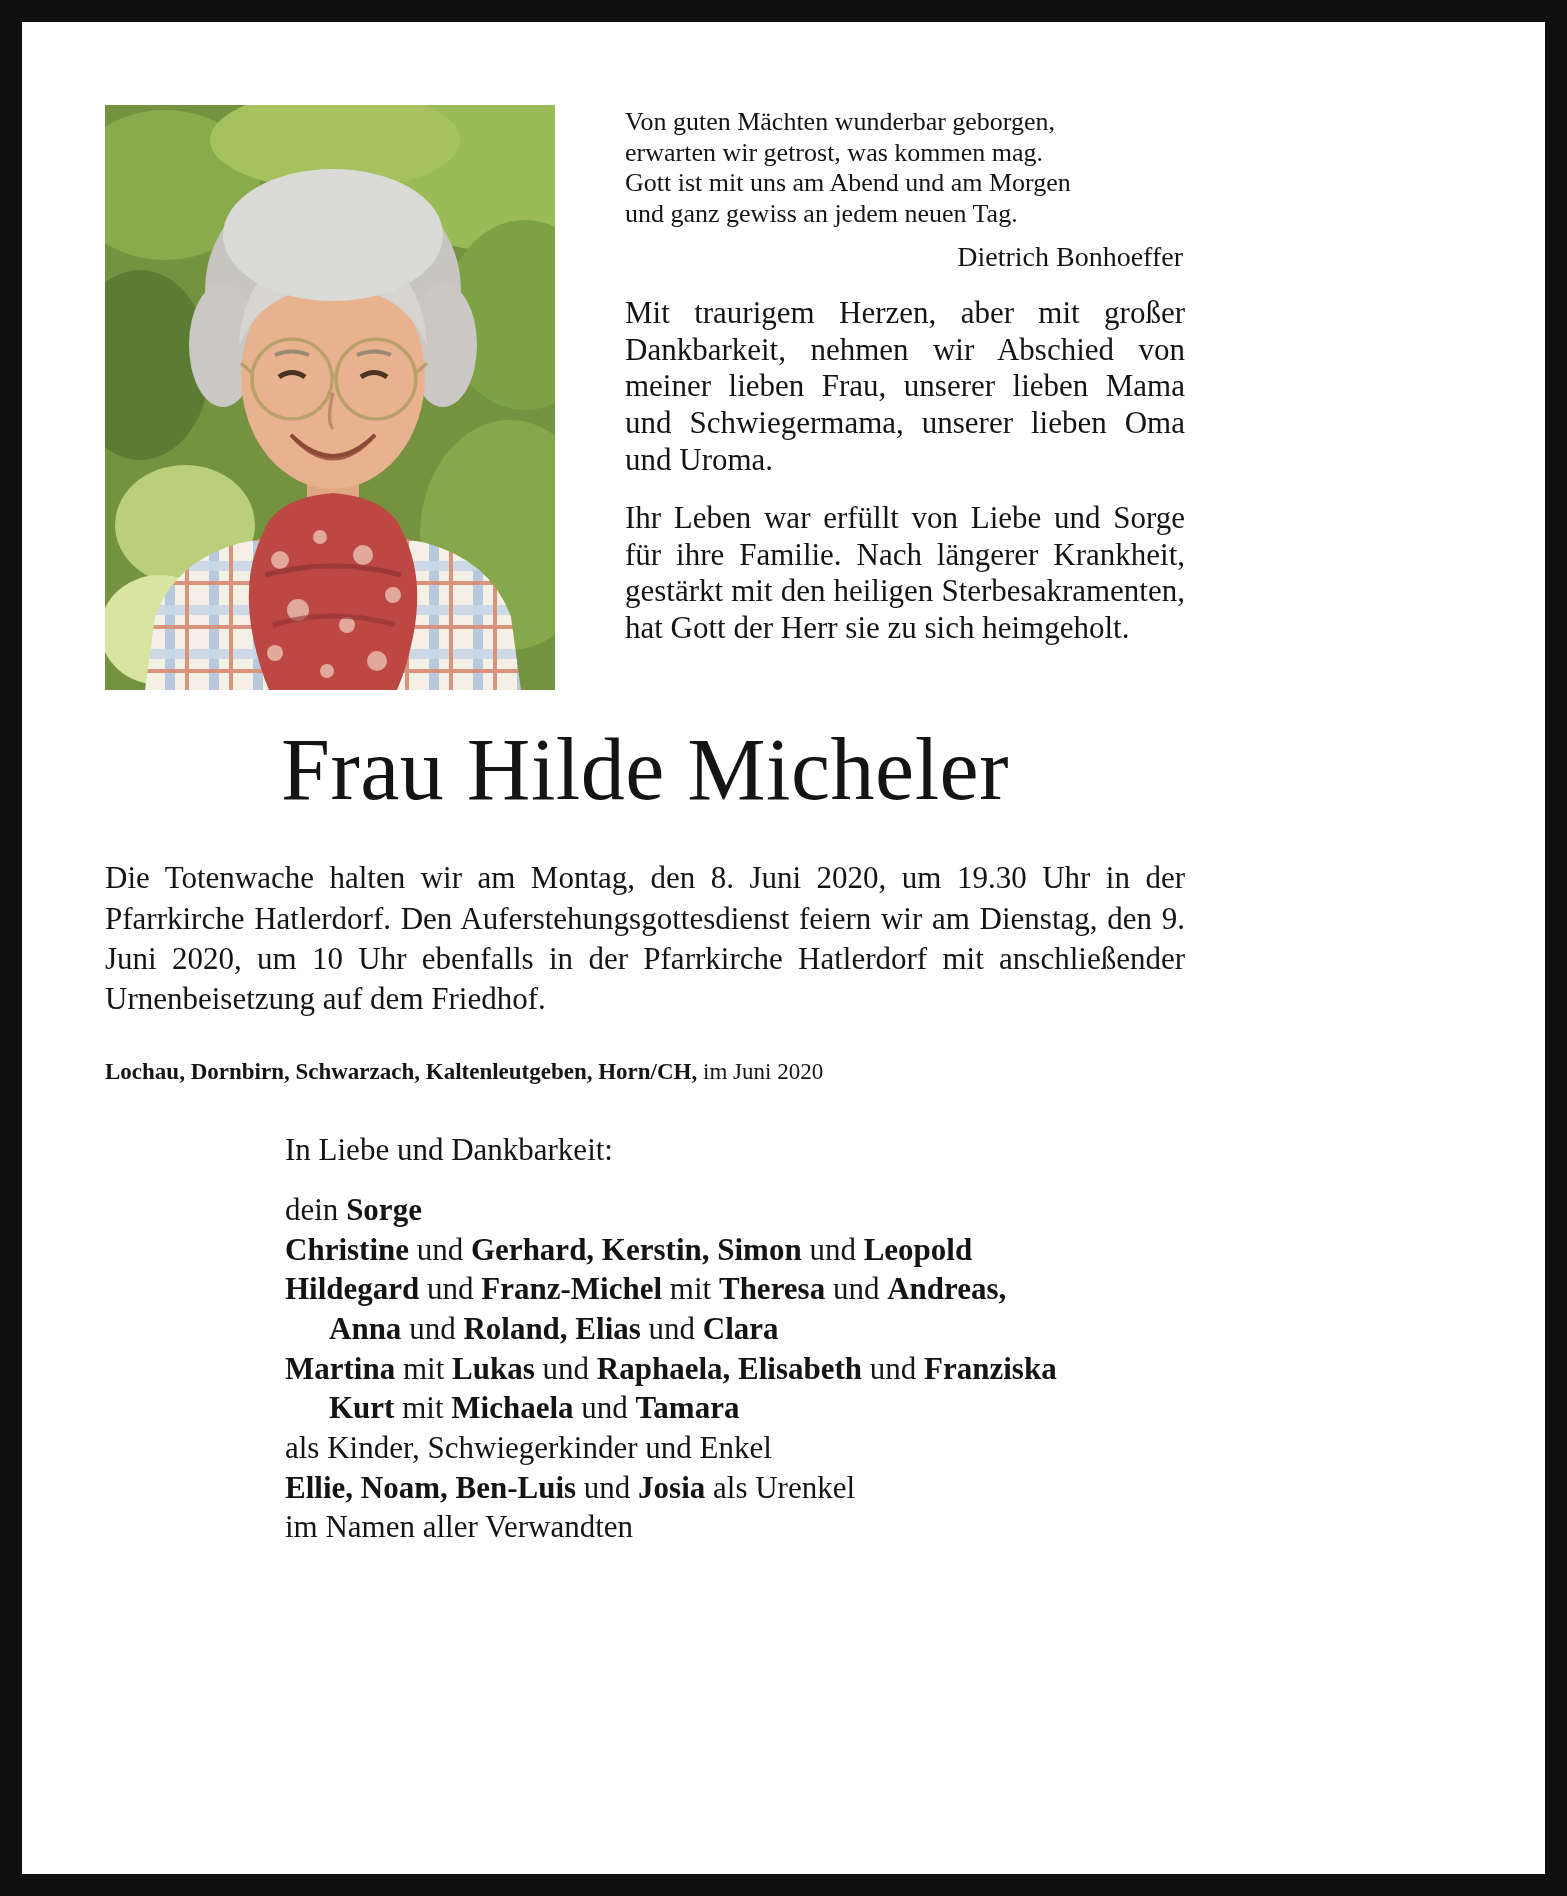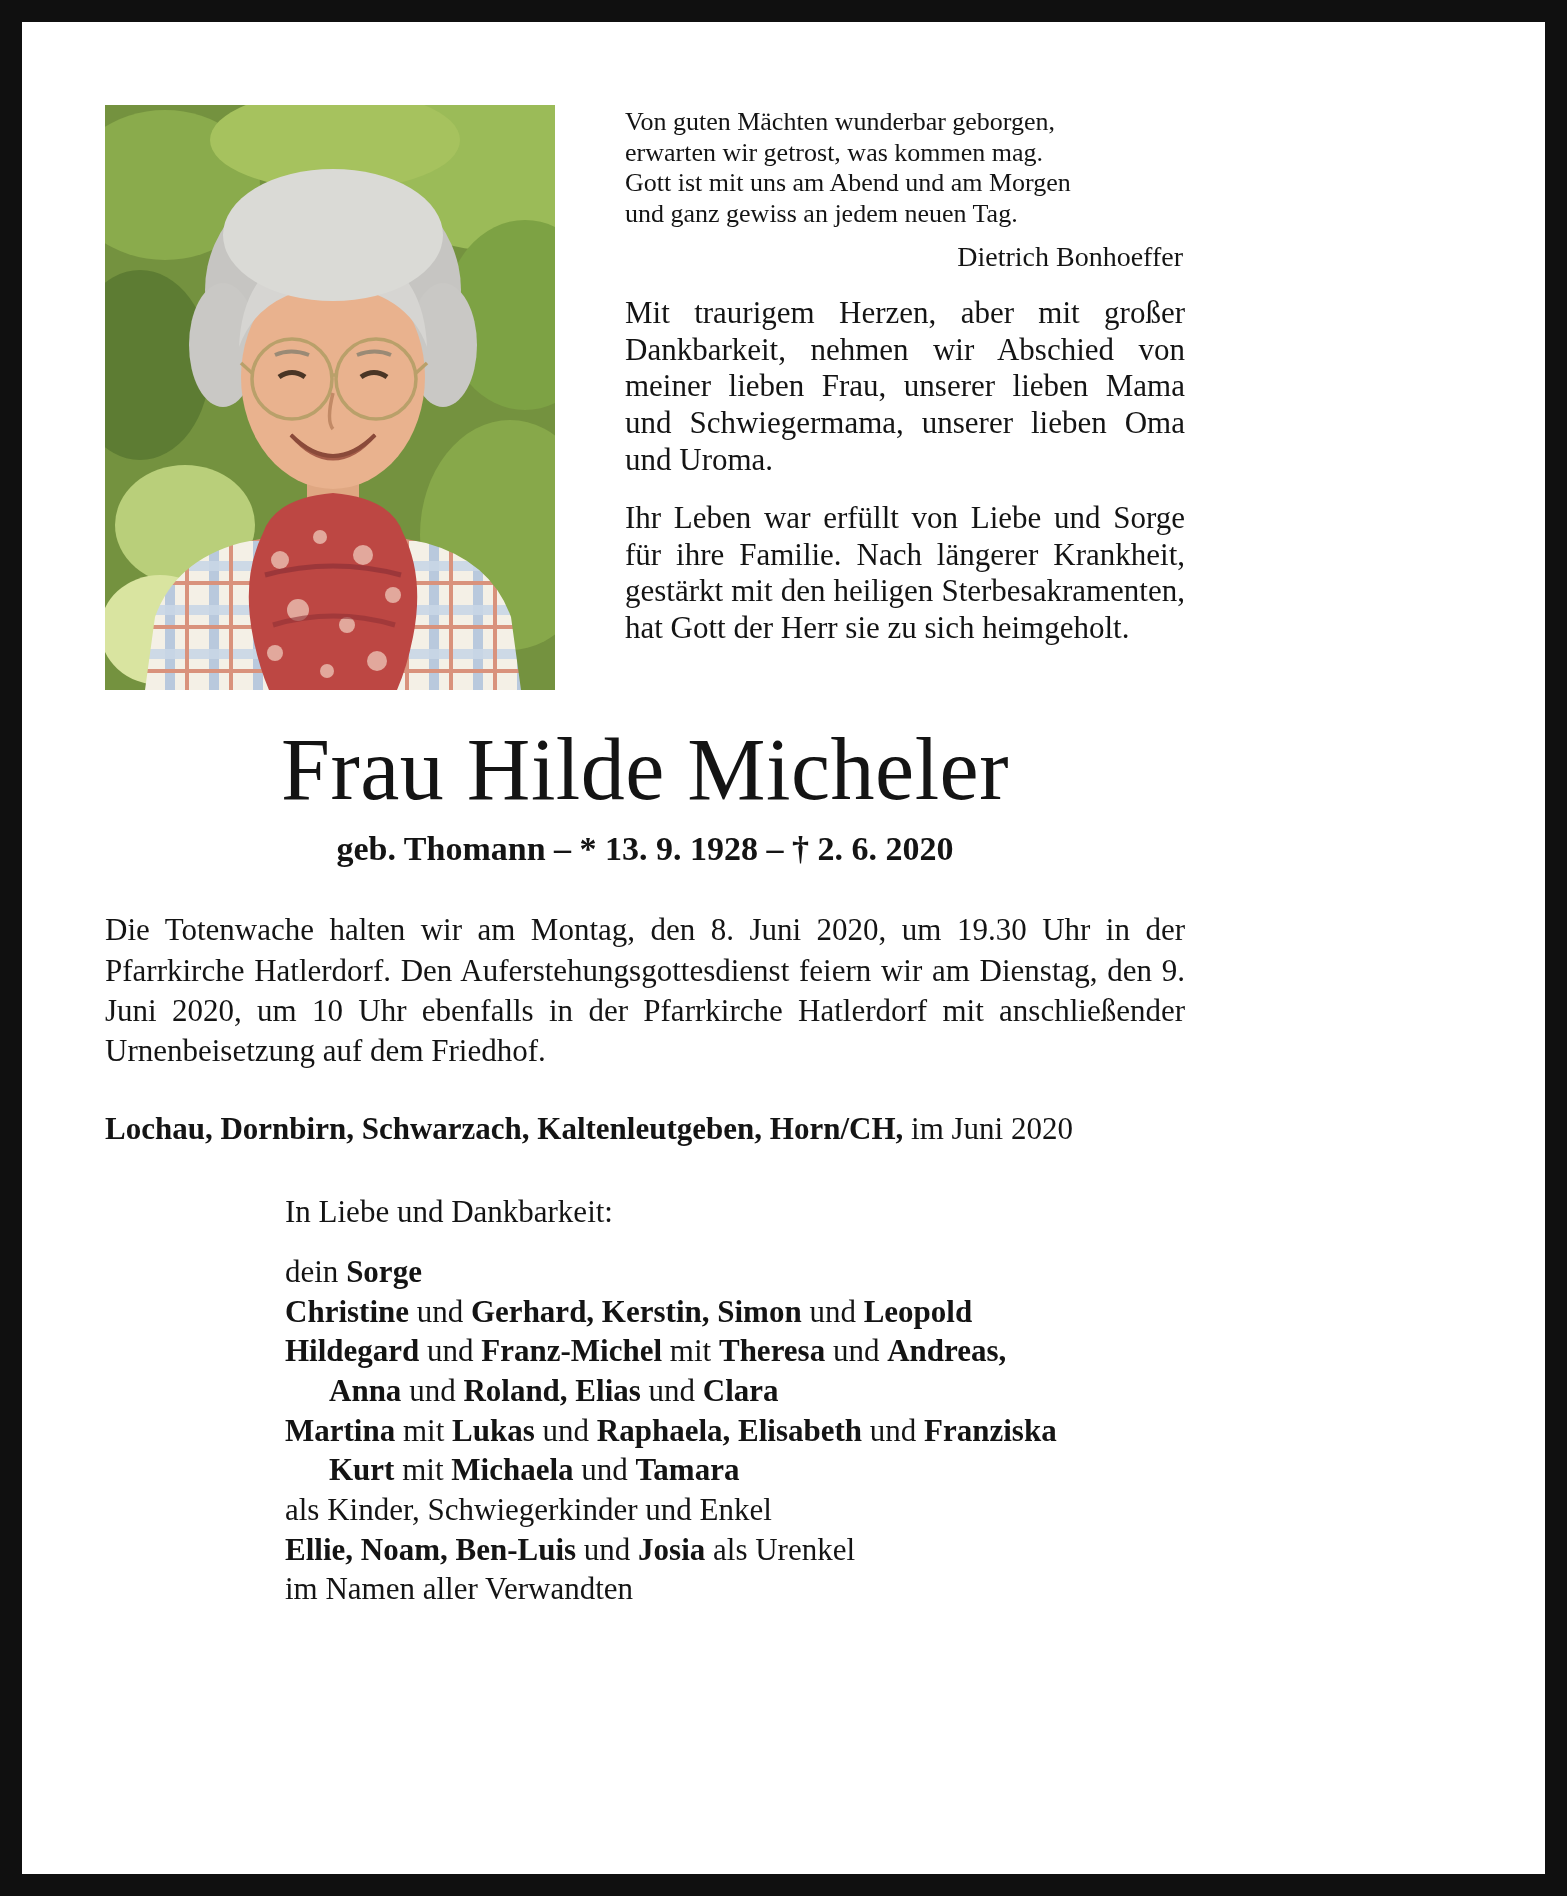--- a/index.html
+++ b/index.html
@@ -47,21 +47,21 @@
   }
   .subtitle {
     font-size: 34px; font-weight: bold;
     text-align: center; margin-top: 14px;
   }
 
   .service {
     font-size: 31px; line-height: 1.3;
     text-align: justify; margin: 42px 0 0 0;
   }
-  .locations { font-size: 31px; margin: 38px 0 0 0; line-height: 1.25; }
+  .locations { font-size: 23px; margin: 38px 0 0 0; line-height: 1.25; }
   .bold { font-weight: bold; }
 
   .family {
     margin-top: 44px; margin-left: 180px;
     font-size: 31px; line-height: 1.28;
   }
   .family-heading { margin-bottom: 20px; }
   .family-line.indent { padding-left: 44px; }
 </style>
 </head>
@@ -148,21 +148,20 @@
             <div>Gott ist mit uns am Abend und am Morgen</div>
             <div>und ganz gewiss an jedem neuen Tag.</div>
           </div>
         <div class="poem-attribution">Dietrich Bonhoeffer</div>
         <p class="para">Mit traurigem Herzen, aber mit großer Dankbarkeit, nehmen wir Abschied von meiner lieben Frau, unserer lieben Mama und Schwiegermama, unserer lieben Oma und Uroma.</p>
         <p class="para">Ihr Leben war erfüllt von Liebe und Sorge für ihre Familie. Nach längerer Krankheit, gestärkt mit den heiligen Sterbesakramenten, hat Gott der Herr sie zu sich heimgeholt.</p>
       </div>
     </div>
 
     <h1 class="title">Frau Hilde Micheler</h1>
-    <div class="subtitle">geb. Thomann – * 13. 9. 1928 – † 2. 6. 2020</div>
 
     <p class="service">Die Totenwache halten wir am Montag, den 8. Juni 2020, um 19.30 Uhr in der Pfarrkirche Hatlerdorf. Den Auferstehungsgottesdienst feiern wir am Dienstag, den 9. Juni 2020, um 10 Uhr ebenfalls in der Pfarrkirche Hatlerdorf mit anschließender Urnenbeisetzung auf dem Friedhof.</p>
 
     <p class="locations"><span class="bold">Lochau, Dornbirn, Schwarzach, Kaltenleutgeben, Horn/CH,</span><span> im Juni 2020</span></p>
 
     <div class="family">
       <div class="family-heading">In Liebe und Dankbarkeit:</div>
       <div>
           <div class="family-line"><span>dein </span><span class="bold">Sorge</span></div>
           <div class="family-line"><span class="bold">Christine</span><span> und </span><span class="bold">Gerhard, Kerstin, Simon</span><span> und </span><span class="bold">Leopold</span></div>

